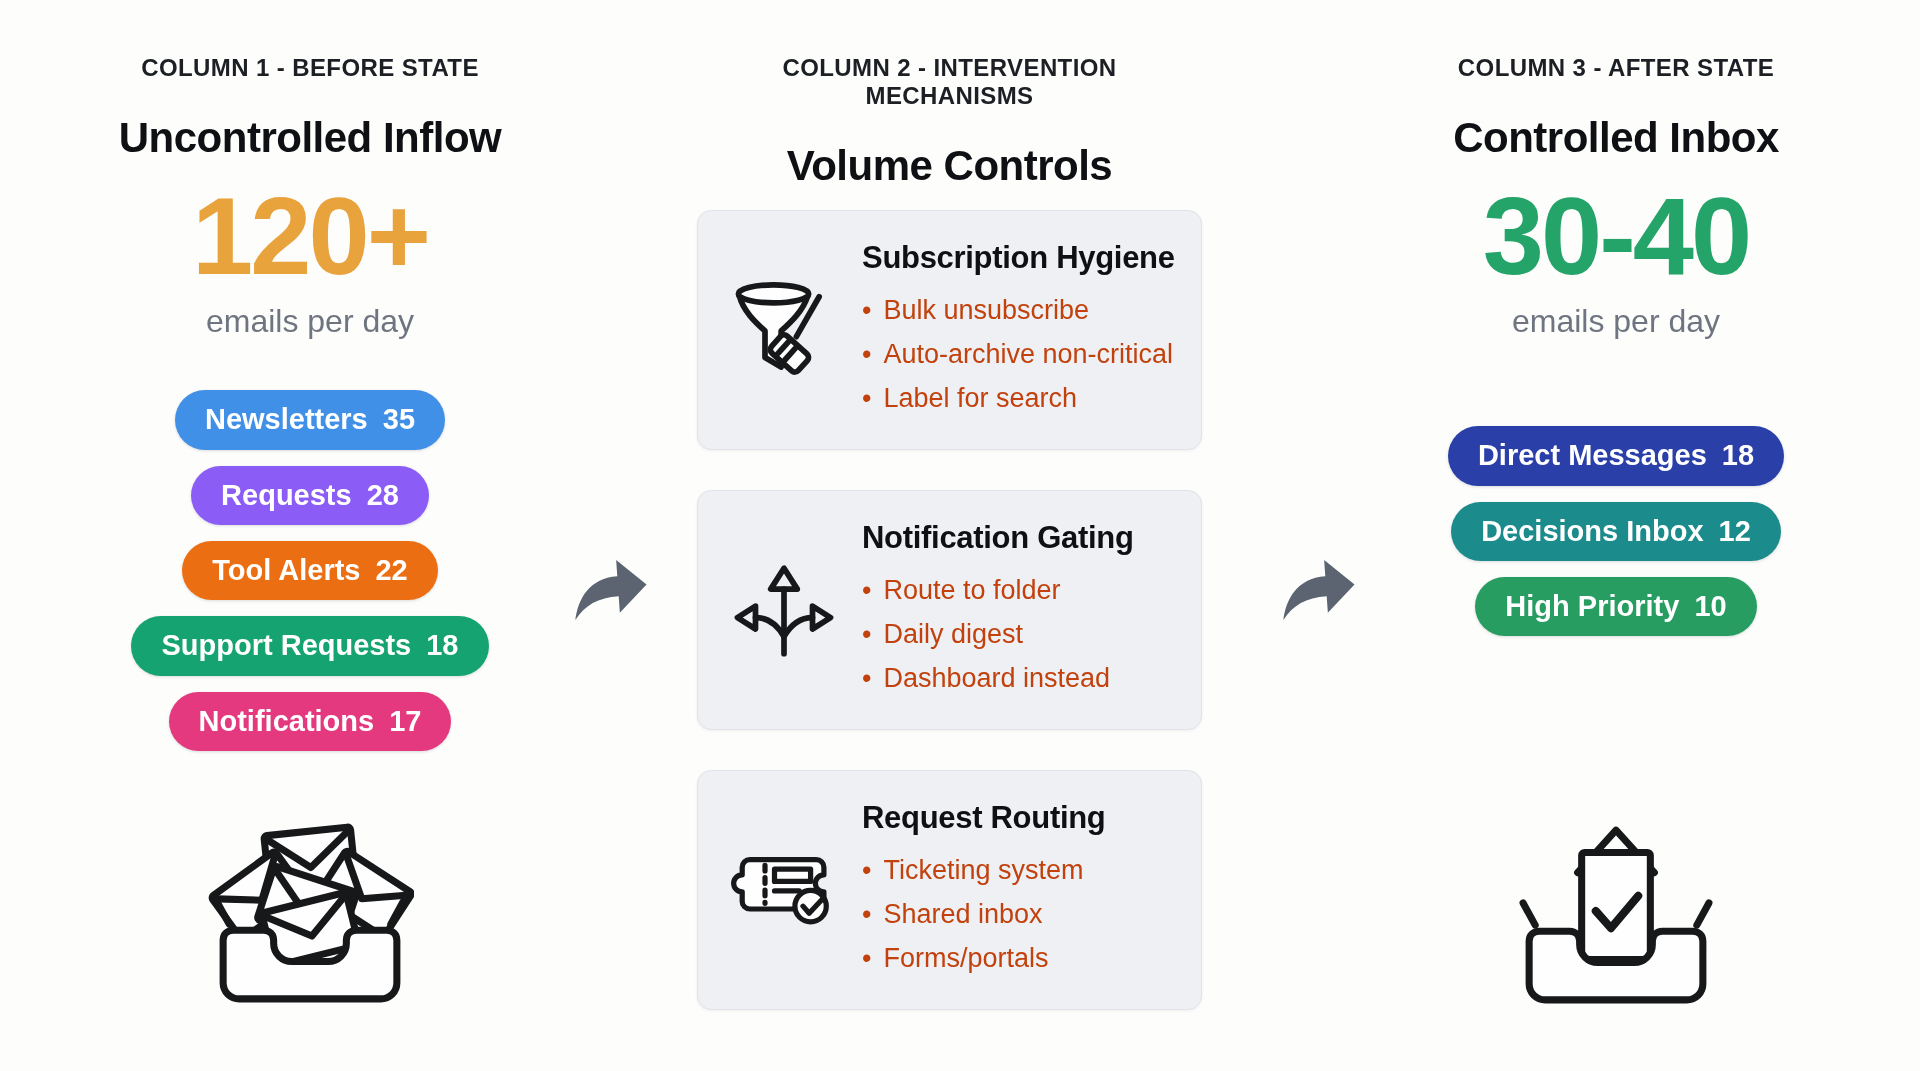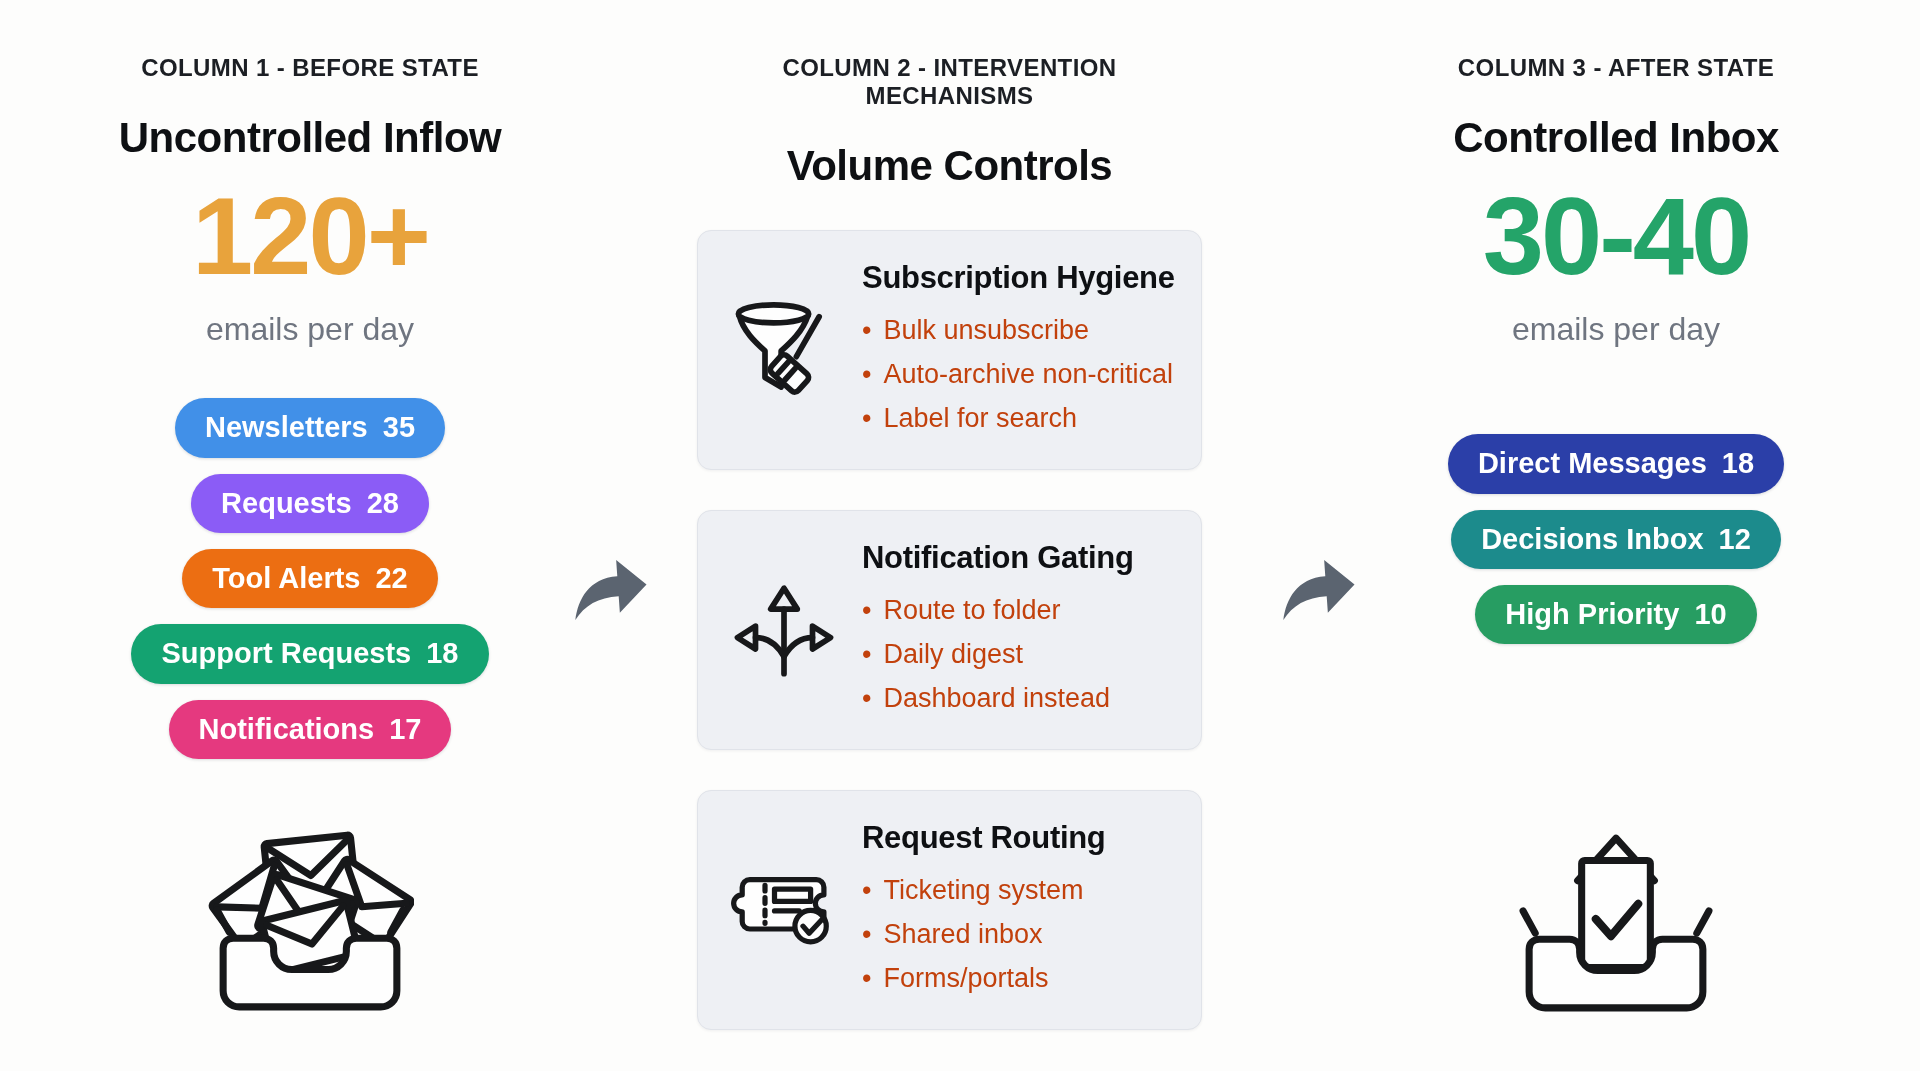--- a/index.html
+++ b/index.html
@@ -25,39 +25,39 @@
   .col-title {
     margin-top:32px;
     font-size:42px; font-weight:800; color:#0E1013;
     letter-spacing:-.5px;
   }
   .stat {
     margin-top:22px;
     font-size:110px; font-weight:800; line-height:.94;
     letter-spacing:-3px;
   }
-  .caption { margin-top:24px; font-size:32px; color:#6F7580; }
+  .caption { margin-top:16px; font-size:32px; color:#6F7580; }
 
   .pills { display:flex; flex-direction:column; align-items:center; gap:16px; }
   .col-before .pills { margin-top:50px; }
   .col-after  .pills { margin-top:86px; }
   .pill {
     display:inline-flex; align-items:center; gap:15px;
     padding:13px 30px; border-radius:999px;
     color:#fff; font-size:29px; font-weight:600; line-height:1.15;
     box-shadow:0 1px 3px rgba(20,24,40,.15);
     white-space:nowrap;
   }
   .pill .num { font-weight:700; }
 
   .tray-icon { display:flex; justify-content:center; }
   .col-before .tray-icon { margin-top:56px; }
   .col-after  .tray-icon { margin-top:172px; }
 
-  .cards { margin-top:40px; display:flex; flex-direction:column; gap:40px; }
+  .cards { margin-top:20px; display:flex; flex-direction:column; gap:40px; }
   .card {
     height:240px;
     background:#EEF0F4;
     border:1.5px solid #E0E3E9;
     border-radius:14px;
     box-shadow:0 1px 3px rgba(20,24,40,.06);
     display:flex; align-items:center;
     padding:0 18px 0 24px;
     text-align:left;
   }

